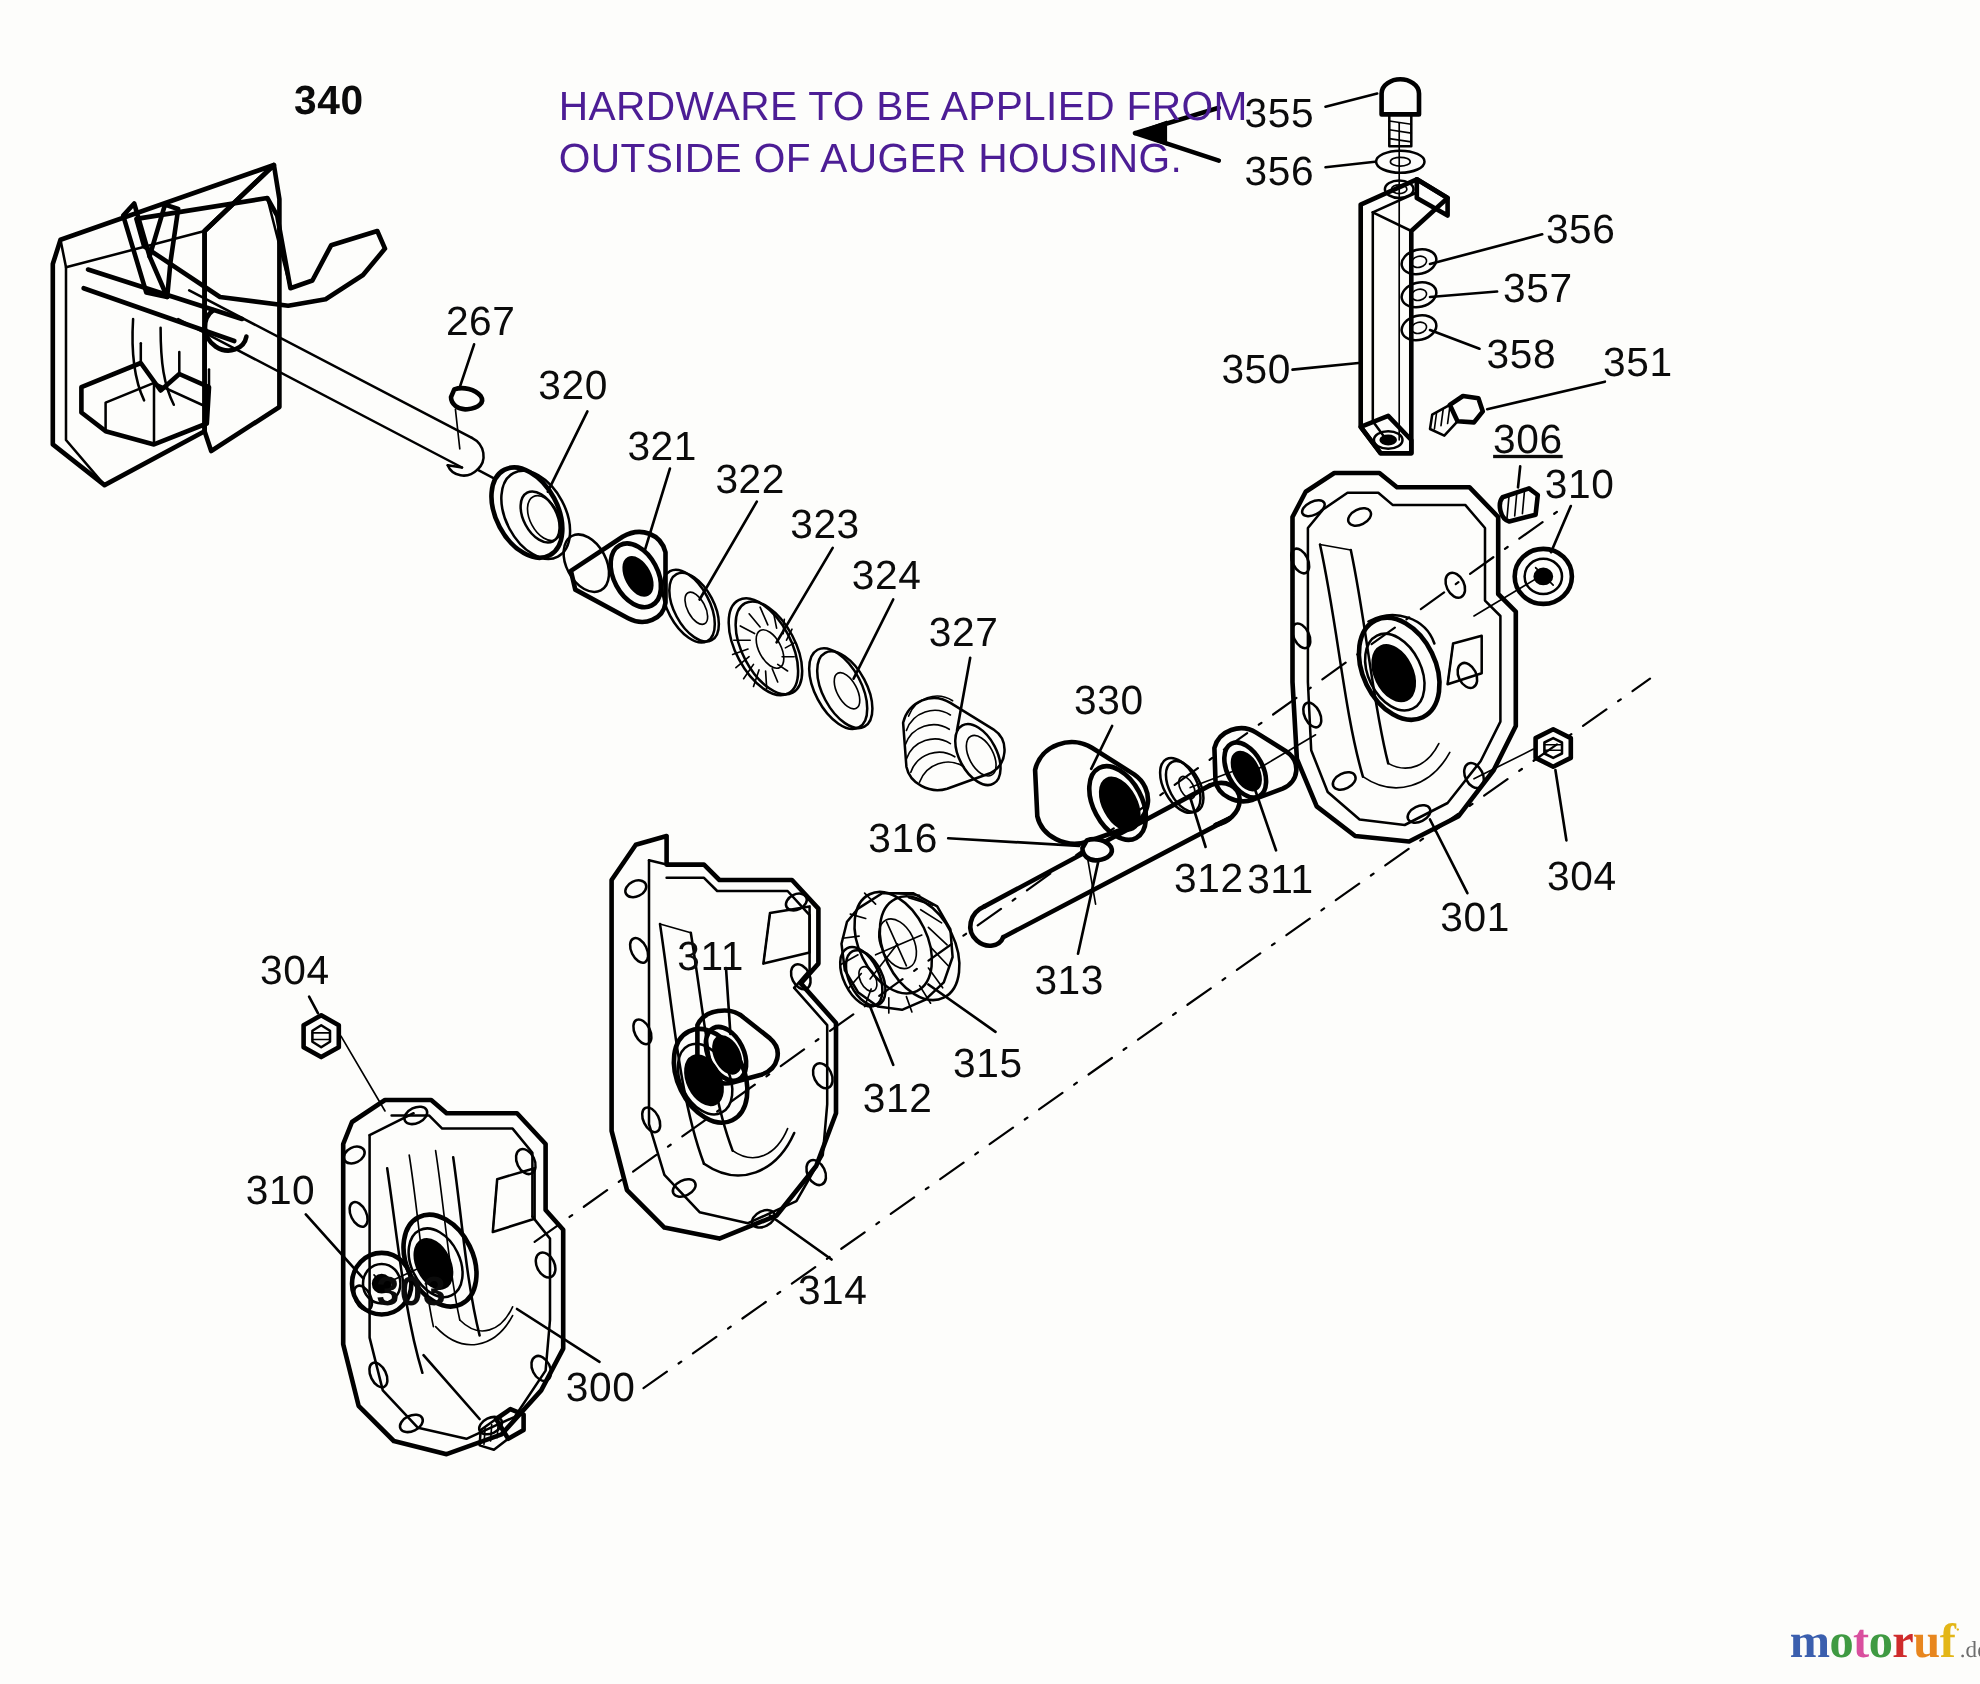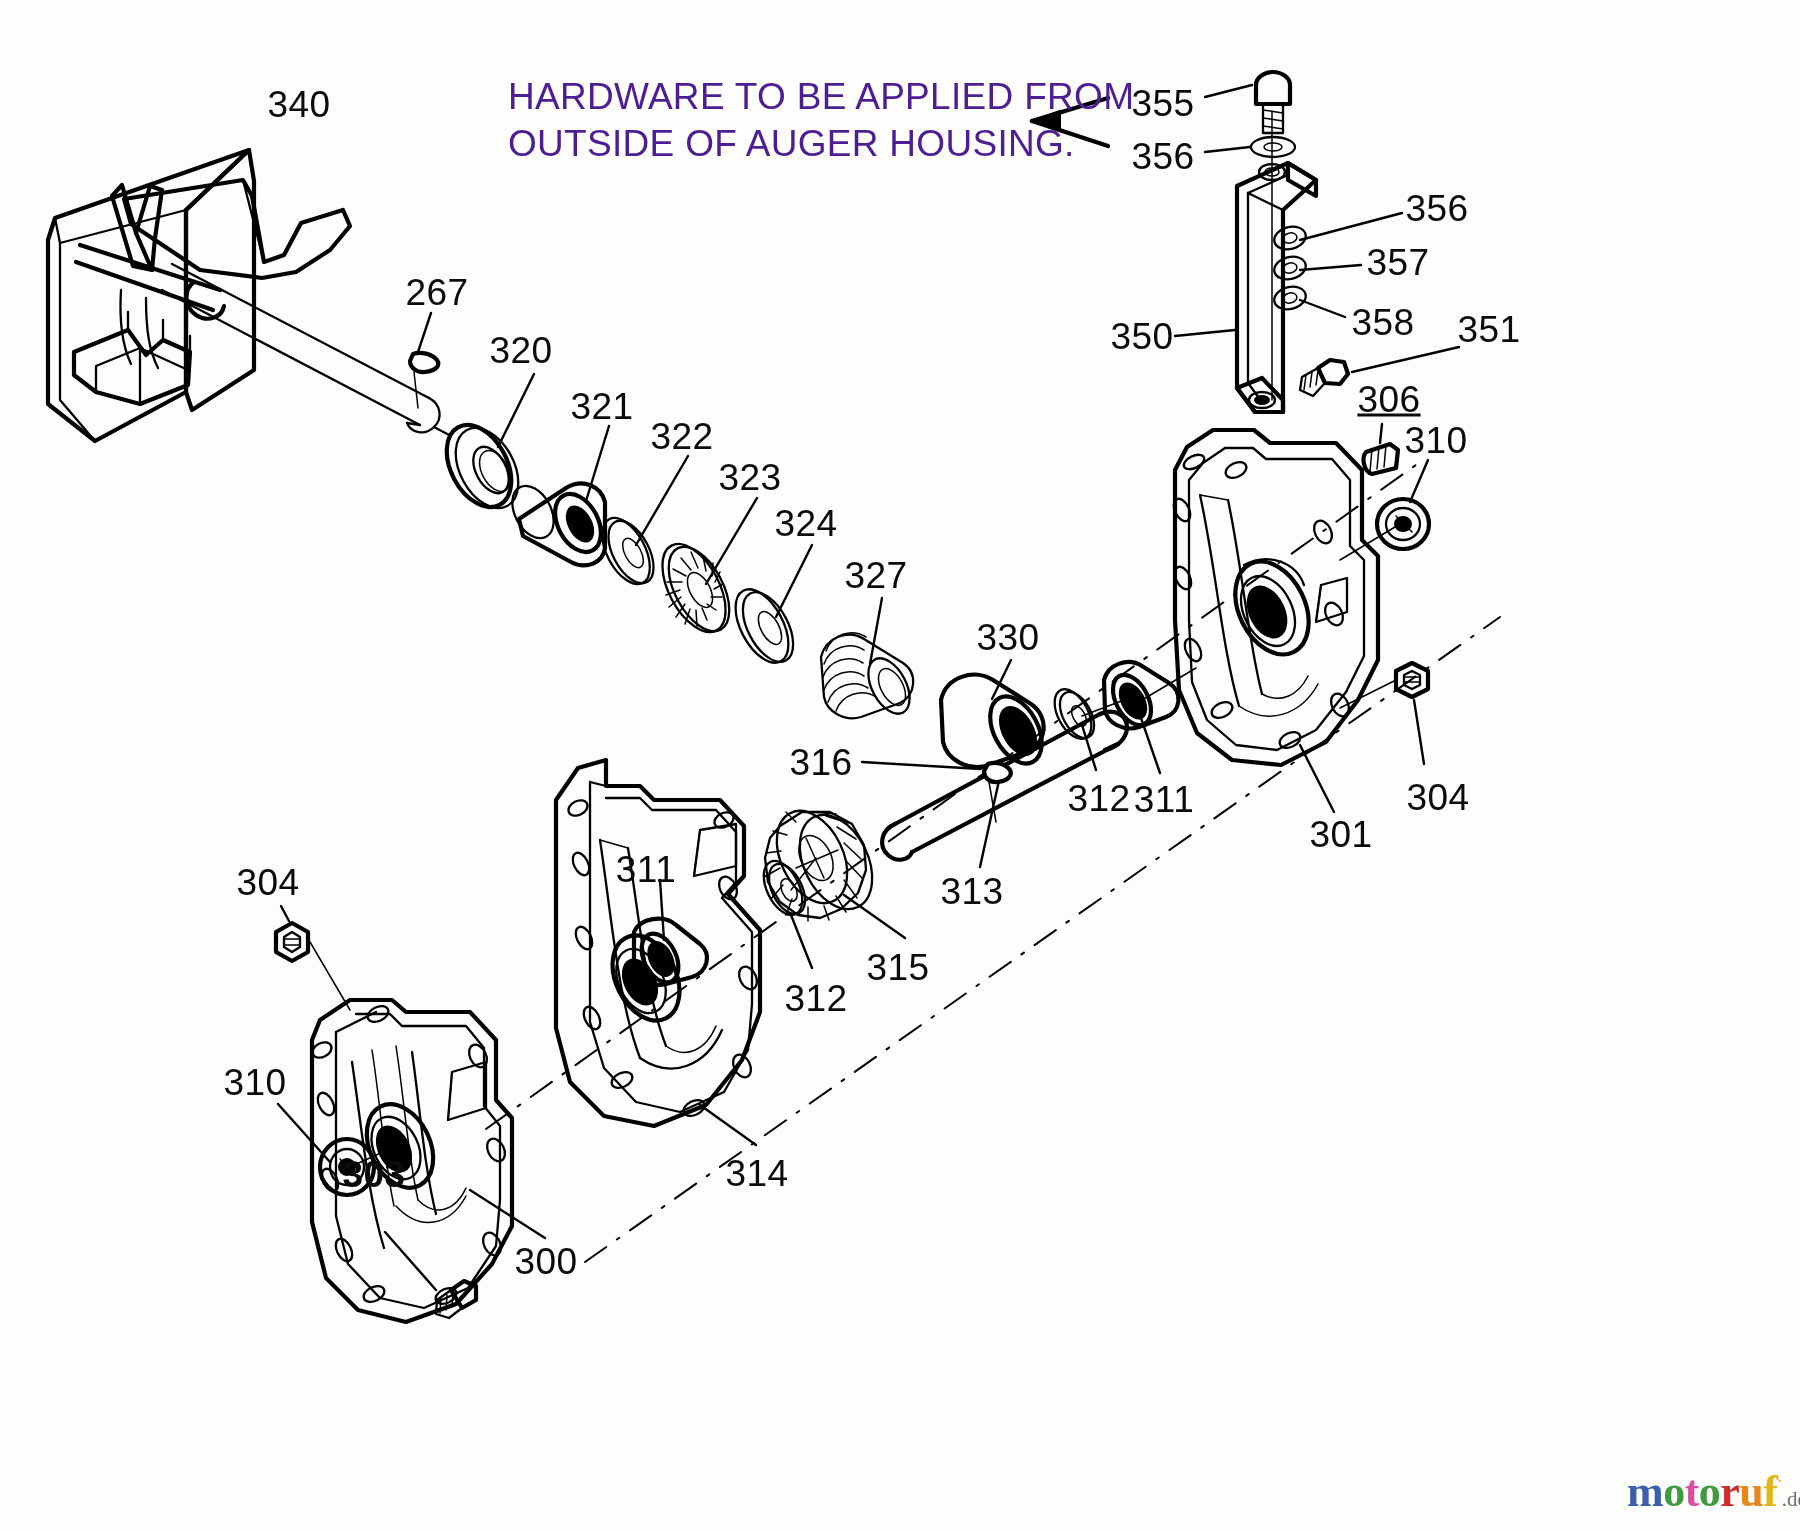--- a/index.html
+++ b/index.html
@@ -545,21 +545,21 @@
 
     <path class="lnf" d="M 1142 700 L 1196 668"></path>
     <path class="lnf" d="M 1082 716 L 1124 700"></path>
     <path class="lnf" d="M 791 890 L 816 858"></path>
 
   </svg>
 
   <div id="note">HARDWARE TO BE APPLIED FROM
 OUTSIDE OF AUGER HOUSING.</div>
 
-  <div class="callout" style="left:299px;  top:104px;">340</div>
+  <div class="callout" style="left:299px;  top:91px;font-weight:bold;">340</div>
   <div class="callout" style="left:1163px; top:103px;">355</div>
   <div class="callout" style="left:1163px; top:156px;">356</div>
   <div class="callout" style="left:1437px; top:208px;">356</div>
   <div class="callout" style="left:1398px; top:262px;">357</div>
   <div class="callout" style="left:1383px; top:322px;">358</div>
   <div class="callout" style="left:1489px; top:329px;">351</div>
   <div class="callout" style="left:1142px; top:336px;">350</div>
   <div class="callout" style="left:1389px; top:399px;text-decoration:underline;">306</div>
   <div class="callout" style="left:1436px; top:440px;">310</div>
   <div class="callout" style="left:437px;  top:292px;">267</div>

